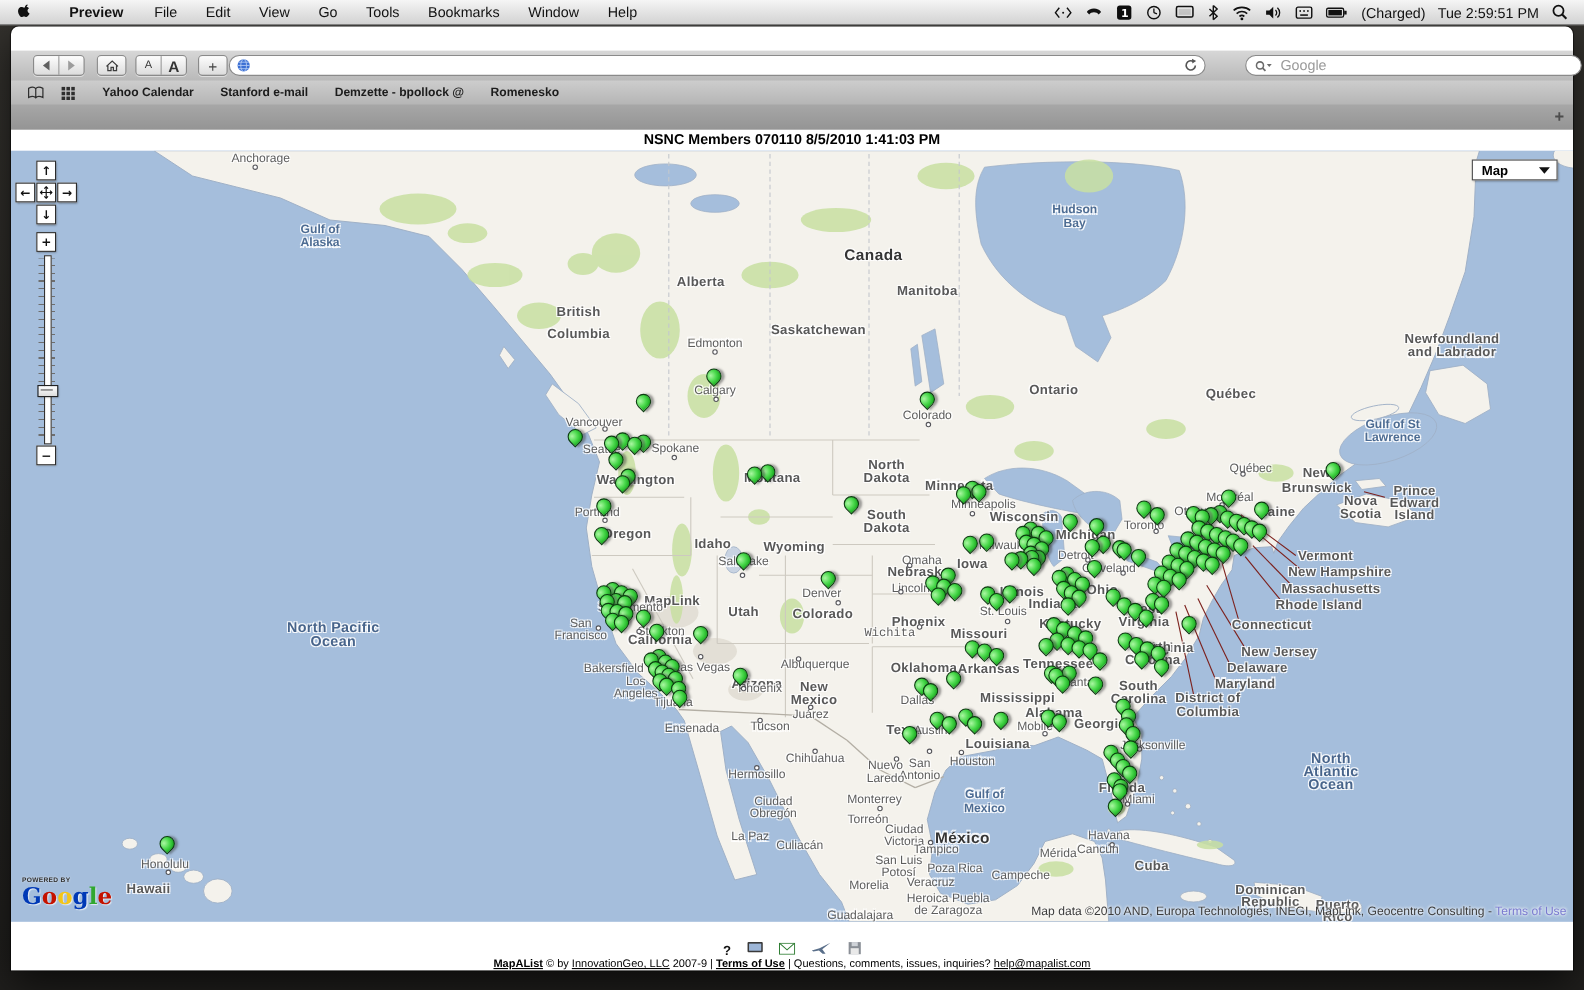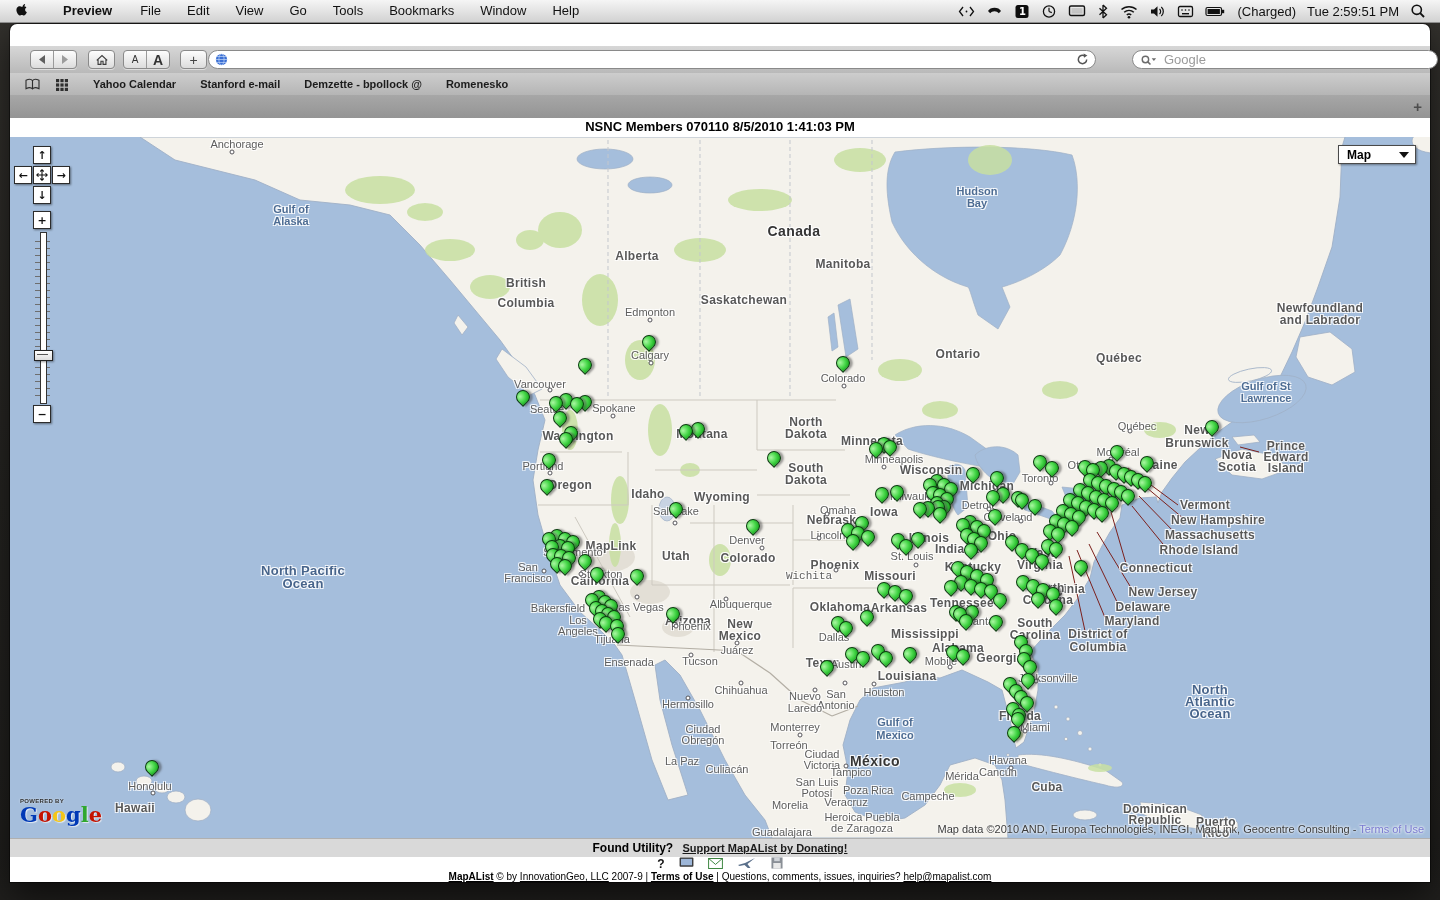--- a/index.html
+++ b/index.html
@@ -877,24 +877,20 @@
     <div id="gbrand">
       <div class="pby">POWERED BY</div>
       <div id="logo-word"><span style="color: rgb(0, 57, 182);">G</span><span style="color: rgb(196, 18, 0);">o</span><span style="color: rgb(243, 197, 24);">o</span><span style="color: rgb(0, 57, 182);">g</span><span style="color: rgb(48, 167, 47);">l</span><span style="color: rgb(196, 18, 0);">e</span></div>
     </div>
 
     <div id="attrib">
       <span>Map data ©2010 AND, Europa Technologies, INEGI, MapLink, Geocentre Consulting - </span><span class="terms">Terms of Use</span>
     </div>
   </div>
 
-  <div id="graybar">
-    <b>Found Utility?</b>
-    <a href="#">Support MapAList by Donating!</a>
-  </div>
   <div id="whitebar">
     <div id="ficons">
       <span class="q">?</span>
       <span><svg width="15" height="12" viewBox="0 0 16 13">
             <rect x="0.5" y="0.5" width="15" height="10" rx="1" fill="#3a3a3a"></rect>
             <rect x="2" y="2" width="12" height="7" fill="#9db6d8"></rect>
           </svg></span>
       <span><svg width="15" height="11" viewBox="0 0 16 12">
             <rect x="0.5" y="0.5" width="15" height="11" fill="#fff" stroke="#2e7d32"></rect>
             <path d="M0.5,0.5 L8,7 L15.5,0.5" stroke="#2e7d32" fill="none"></path>

